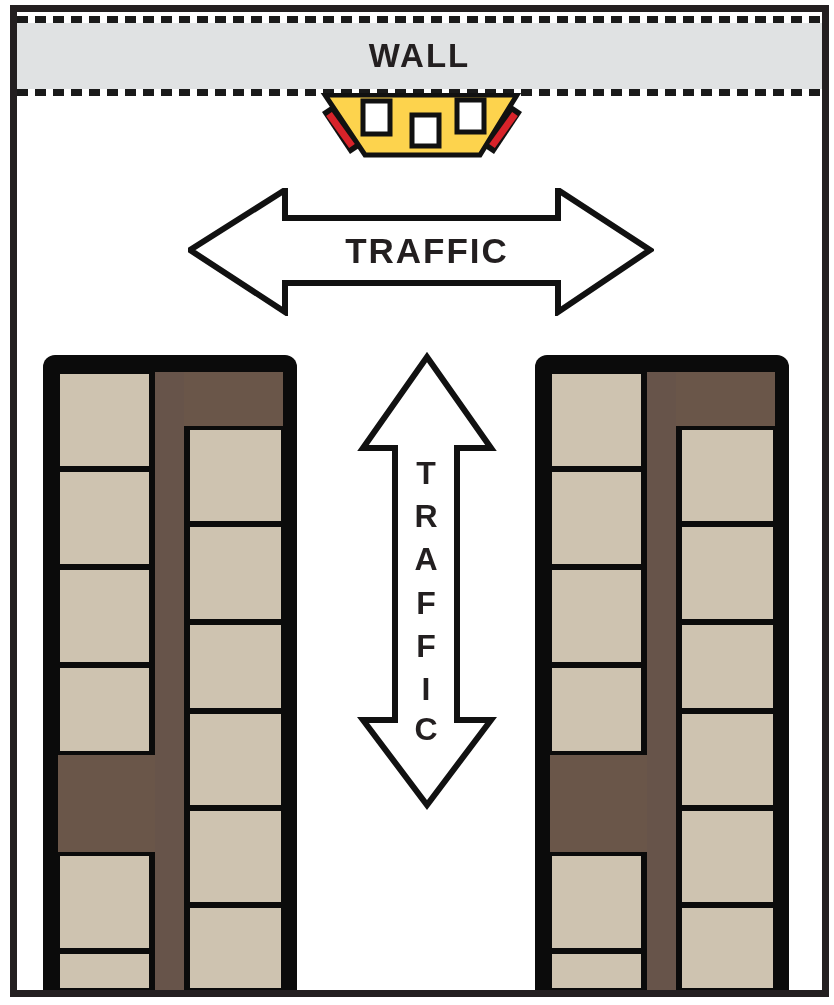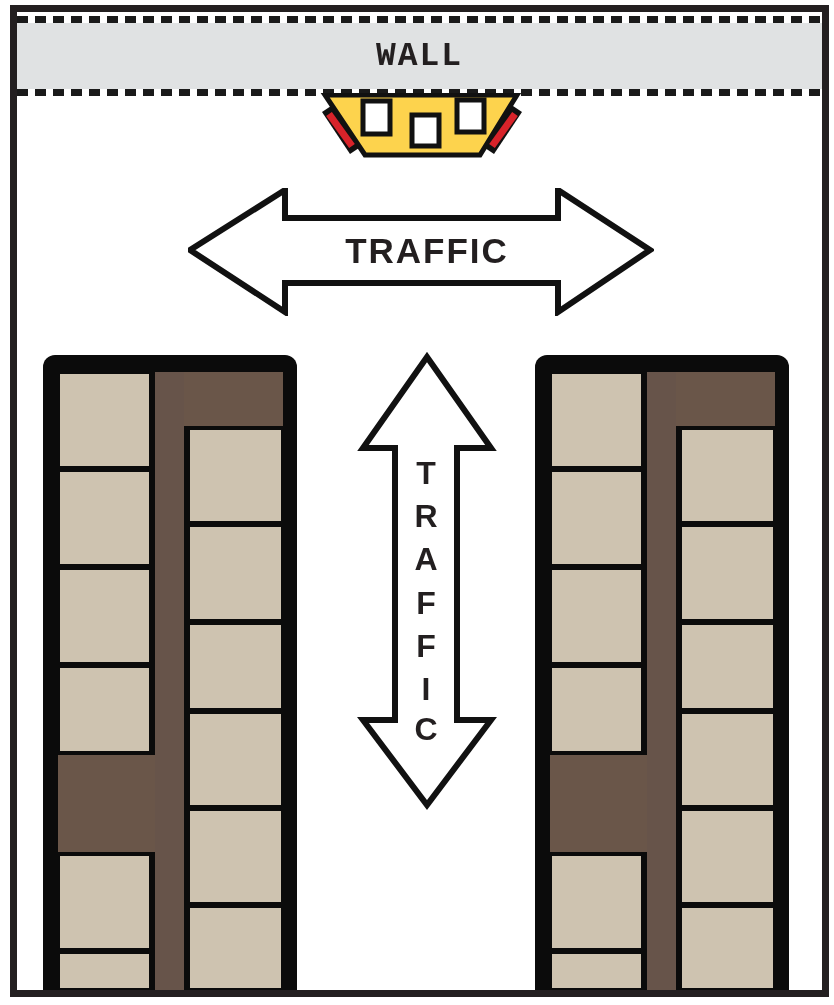--- a/index.html
+++ b/index.html
@@ -5,21 +5,21 @@
   html,body{margin:0;padding:0;background:#ffffff;}
   .page{
     position:relative;width:834px;height:1005px;background:#ffffff;overflow:hidden;
     font-family:"Liberation Sans", sans-serif;color:#231f20;
   }
   .frame{
     position:absolute;left:10px;top:5px;width:819px;height:992px;
     border:7px solid #231f20;box-sizing:border-box;background:#ffffff;
   }
   
-  .wall-band{position:absolute;left:0;right:0;top:4px;height:80px;font-family:Liberation Mono, monospace;}
+  .wall-band{position:absolute;left:0;right:0;top:4px;height:80px;}
   .dash-bar{
     position:absolute;left:0;right:0;height:7px;
     background:repeating-linear-gradient(90deg,#1a1a1a 0 11px,transparent 11px 18px);
   }
   .dash-top{top:0;}
   .dash-bottom{bottom:0;}
   .wall-gray{
     position:absolute;left:0;right:0;top:7px;bottom:7px;background:#e0e2e3;
     display:flex;align-items:center;justify-content:center;
   }

